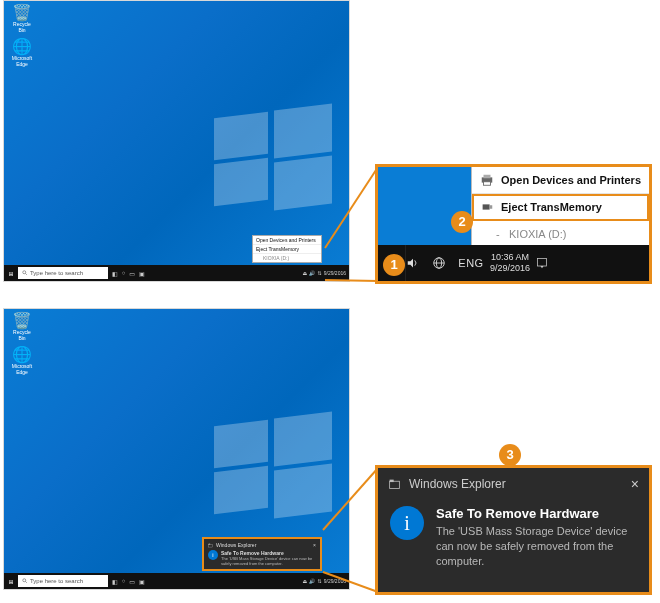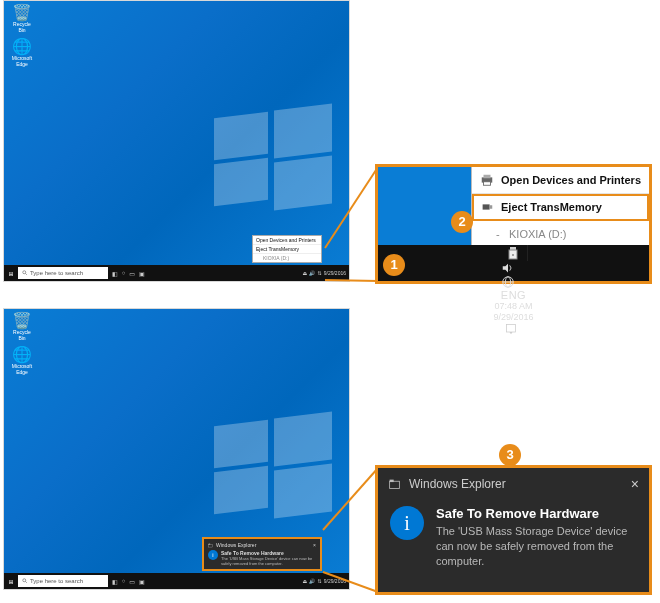--- a/index.html
+++ b/index.html
@@ -67,21 +67,21 @@
   .mini-toast .msg { color: #bbb; font-size: 4px; line-height: 5px; }
   .mini-toast .close { margin-left: auto; color: #ccc; }
 
   
   .callout-1 {
     position: absolute; left: 375px; top: 164px; width: 277px; height: 120px;
     border: 3px solid #e88c1a; background: #fff;
   }
   .callout-1 .tray-strip {
     position: absolute; left: 0; right: 0; bottom: 0; height: 36px;
-    background: #111; display: flex; align-items: center; color: #ddd; font-size: 11px; flex-direction: column;
+    background: #111; display: flex; align-items: center; color: #ddd; font-size: 11px;
   }
   .tray-strip .usb-icon {
     width: 28px; height: 36px; display: flex; align-items: center; justify-content: center;
     border-right: 1px solid #222;
   }
   .tray-strip svg { display: block; }
   .tray-strip .audio, .tray-strip .net, .tray-strip .lang { width: 26px; text-align: center; }
   .tray-strip .lang { font-size: 11px; letter-spacing: 0.5px; }
   .tray-strip .clock { margin-left: 6px; font-size: 9px; line-height: 11px; text-align: center; padding-right: 6px; }
   .tray-strip .tip { width: 18px; text-align: center; }
@@ -228,21 +228,21 @@
       </div>
       <div class="net">
         <svg width="14" height="14" viewBox="0 0 16 16">
             <circle cx="8" cy="8" r="6" fill="none" stroke="#ddd"></circle>
             <ellipse cx="8" cy="8" rx="3" ry="6" fill="none" stroke="#ddd"></ellipse>
             <line x1="2" y1="8" x2="14" y2="8" stroke="#ddd"></line>
           </svg>
       </div>
       <div class="lang">ENG</div>
       <div class="clock">
-        <div>07:48 AM</div>
+        <div>10:36 AM</div>
         <div>9/29/2016</div>
       </div>
       <div class="tip">
         <svg width="12" height="12" viewBox="0 0 16 16">
             <rect x="2" y="2" width="12" height="10" fill="none" stroke="#ccc"></rect>
             <polygon points="6,12 8,15 10,12" fill="#ccc"></polygon>
           </svg>
       </div>
     </div>
   </div>

